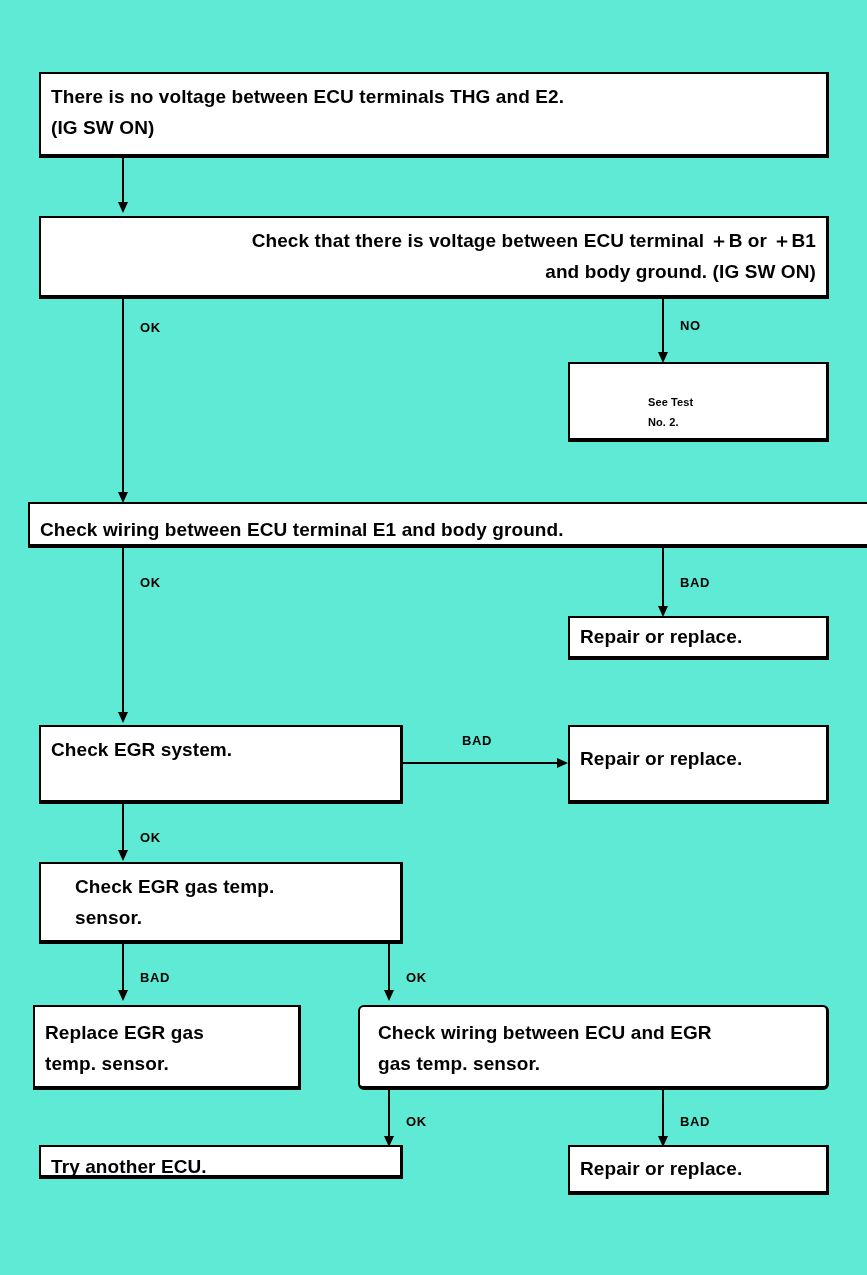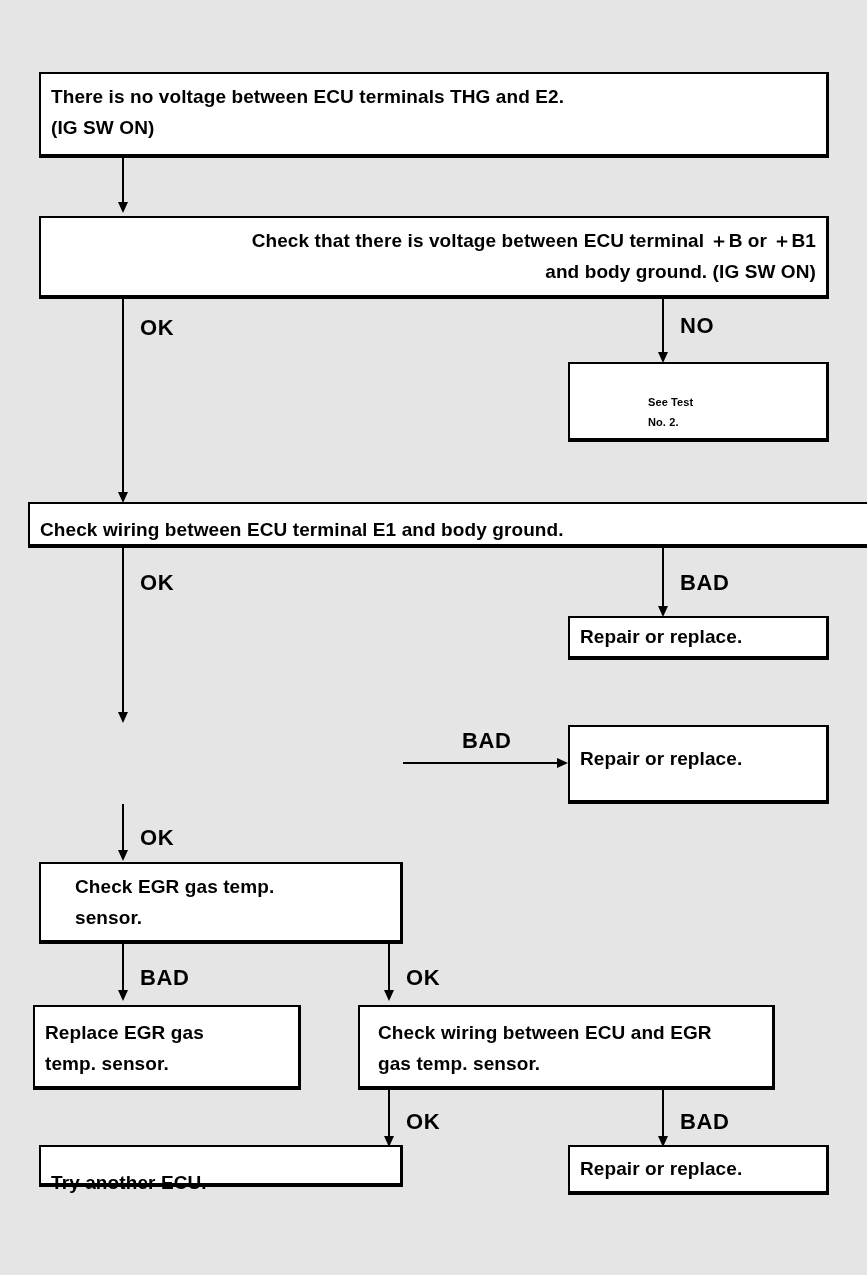--- a/index.html
+++ b/index.html
@@ -8,21 +8,21 @@
     background: #ffffff;
   }
   body {
     font-family: "Liberation Sans", sans-serif;
     color: #000000;
   }
   #page {
     position: relative;
     width: 867px;
     height: 1275px;
-    background: #e5e5e5;
+    background: #5eead4;
     overflow: hidden;
   }
   
   .box {
     position: absolute;
     box-sizing: border-box;
     background: #ffffff;
     border: 2px solid #000000;
     border-right-width: 3px;
     border-bottom-width: 4px;
@@ -67,21 +67,21 @@
     position: absolute;
     width: 0;
     height: 0;
     border-top: 5px solid transparent;
     border-bottom: 5px solid transparent;
     border-left: 11px solid #000000;
   }
   
   .elabel {
     position: absolute;
-    font-size: 22px;
+    font-size: 13px;
     font-weight: 600;
     letter-spacing: 0.6px;
     line-height: 19px;
     color: #000000;
     white-space: nowrap;
   }
 </style>
 </head>
 <body>
 
@@ -112,20 +112,21 @@
   <div class="vline" style="left:122px; top:548px; width:2px; height:168px;"></div>
   <div class="arrow-down" style="left:118px; top:712px;"></div>
   <div class="elabel" style="left:140px; top:573px;">OK</div>
 
   <div class="vline" style="left:662px; top:548px; width:2px; height:62px;"></div>
   <div class="arrow-down" style="left:658px; top:606px;"></div>
   <div class="elabel" style="left:680px; top:573px;">BAD</div>
 
   <div class="box" style="left:568px; top:616px; width:261px; height:44px; padding-top:3px;">Repair or replace.</div>
 
+  <div class="box" style="left:39px; top:725px; width:364px; height:79px;">Check EGR system.</div>
 
   <div class="hline" style="left:403px; top:762px; width:157px; height:2px;"></div>
   <div class="arrow-right" style="left:557px; top:758px;"></div>
   <div class="elabel" style="left:462px; top:731px;">BAD</div>
 
   <div class="box" style="left:568px; top:725px; width:261px; height:79px; padding-top:16px;">Repair or replace.</div>
 
   <div class="vline" style="left:122px; top:804px; width:2px; height:50px;"></div>
   <div class="arrow-down" style="left:118px; top:850px;"></div>
   <div class="elabel" style="left:140px; top:828px;">OK</div>
@@ -137,28 +138,28 @@
   <div class="arrow-down" style="left:118px; top:990px;"></div>
   <div class="elabel" style="left:140px; top:968px;">BAD</div>
 
   <div class="vline" style="left:388px; top:944px; width:2px; height:50px;"></div>
   <div class="arrow-down" style="left:384px; top:990px;"></div>
   <div class="elabel" style="left:406px; top:968px;">OK</div>
 
   <div class="box" style="left:33px; top:1005px; width:268px; height:85px; padding-top:10px;">Replace EGR gas
 temp. sensor.</div>
 
-  <div class="box" style="left:358px; top:1005px; width:417px; height:85px; padding-top:10px; padding-left:18px;">Check wiring between ECU and EGR
+  <div class="box" style="left:358px; top:1005px; width:471px; height:85px; padding-top:10px; padding-left:18px;border-radius:6px;">Check wiring between ECU and EGR
 gas temp. sensor.</div>
 
   <div class="vline" style="left:388px; top:1090px; width:2px; height:50px;"></div>
   <div class="arrow-down" style="left:384px; top:1136px;"></div>
   <div class="elabel" style="left:406px; top:1112px;">OK</div>
 
   <div class="vline" style="left:662px; top:1090px; width:2px; height:50px;"></div>
   <div class="arrow-down" style="left:658px; top:1136px;"></div>
   <div class="elabel" style="left:680px; top:1112px;">BAD</div>
 
-  <div class="box" style="left:39px; top:1145px; width:364px; height:42px; padding-top:20px;">Try another ECU.</div>
+  <div class="box" style="left:39px; top:1145px; width:364px; height:34px; padding-top:4px;">Try another ECU.</div>
 
   <div class="box" style="left:568px; top:1145px; width:261px; height:50px; padding-top:6px;">Repair or replace.</div>
 
 </div>
 
 </body></html>

